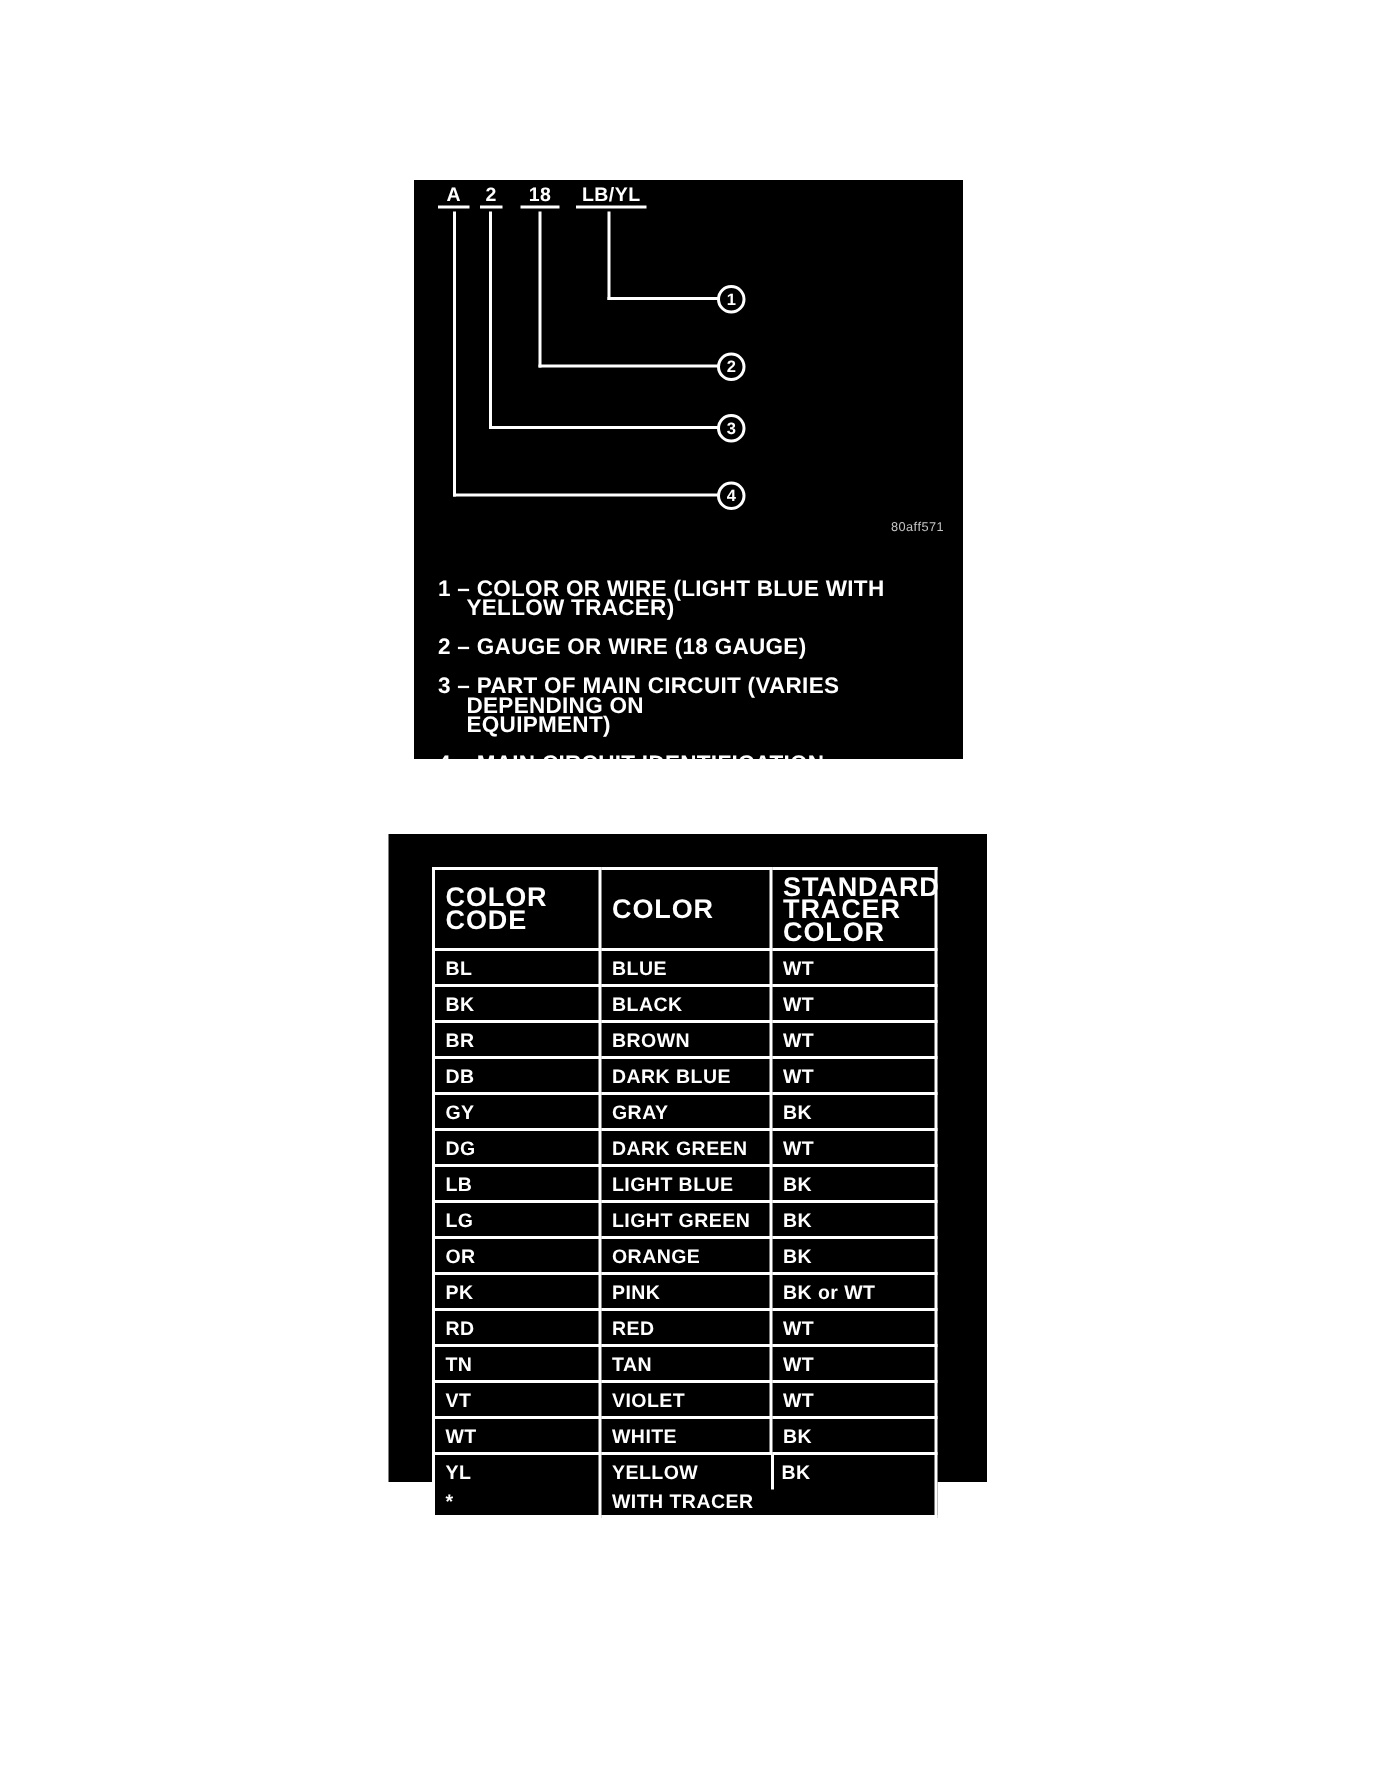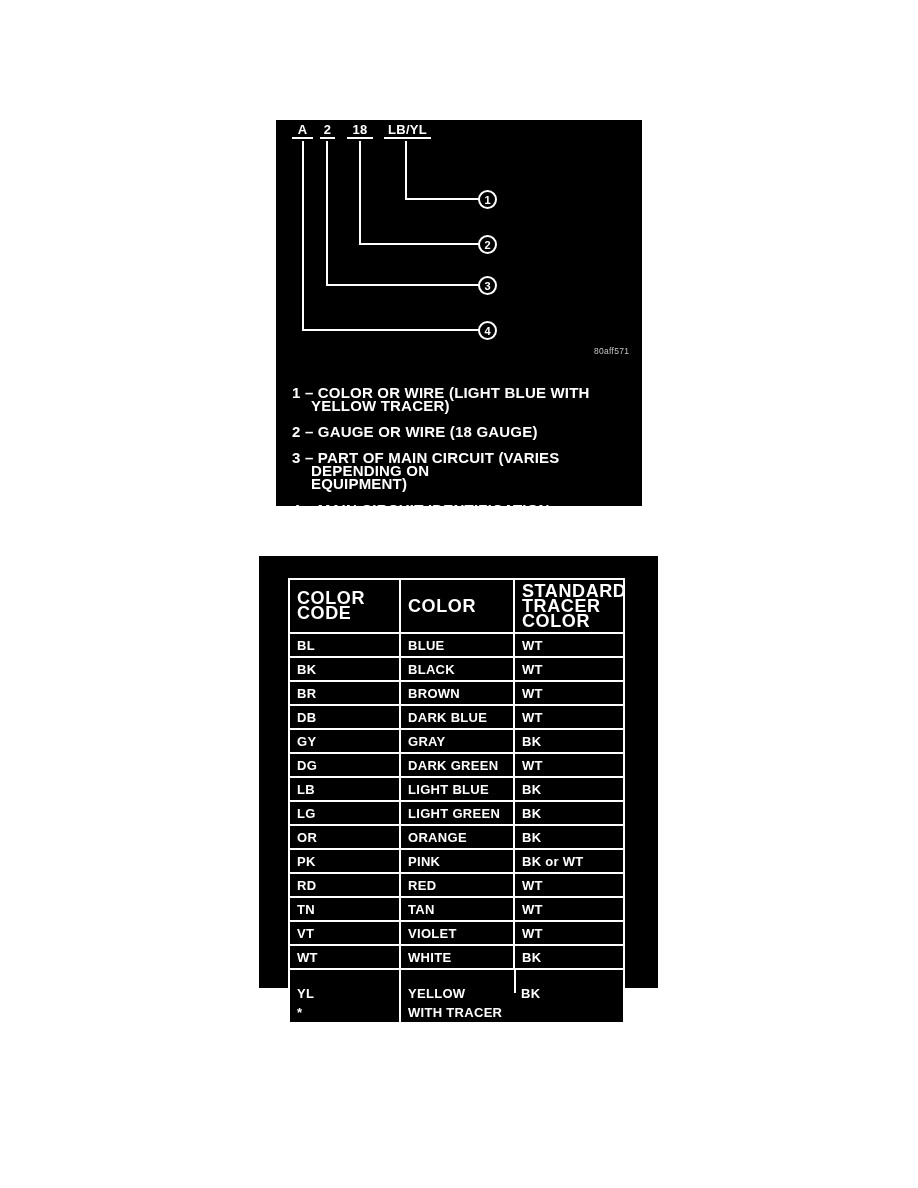--- a/index.html
+++ b/index.html
@@ -122,21 +122,21 @@
   .color-table td {
     height: 24px;
     font-size: 13px;
     line-height: 17px;
     letter-spacing: 0.3px;
     white-space: pre-line;
   }
   .color-table tr.last-row td {
     height: 40px;
     vertical-align: top;
-    padding-top: 14px;
+    padding-top: 2px;
     line-height: 19px;
   }
   .color-table tr.last-row td:nth-child(2) { border-right: none; margin-left: 16px; }
   .color-table tr.last-row td:nth-child(3) { border-left: none; position: relative; }
   .color-table tr.last-row td:nth-child(3)::before {
     content: "";
     position: absolute;
     left: 0;
     top: 0;
     width: 2px;

